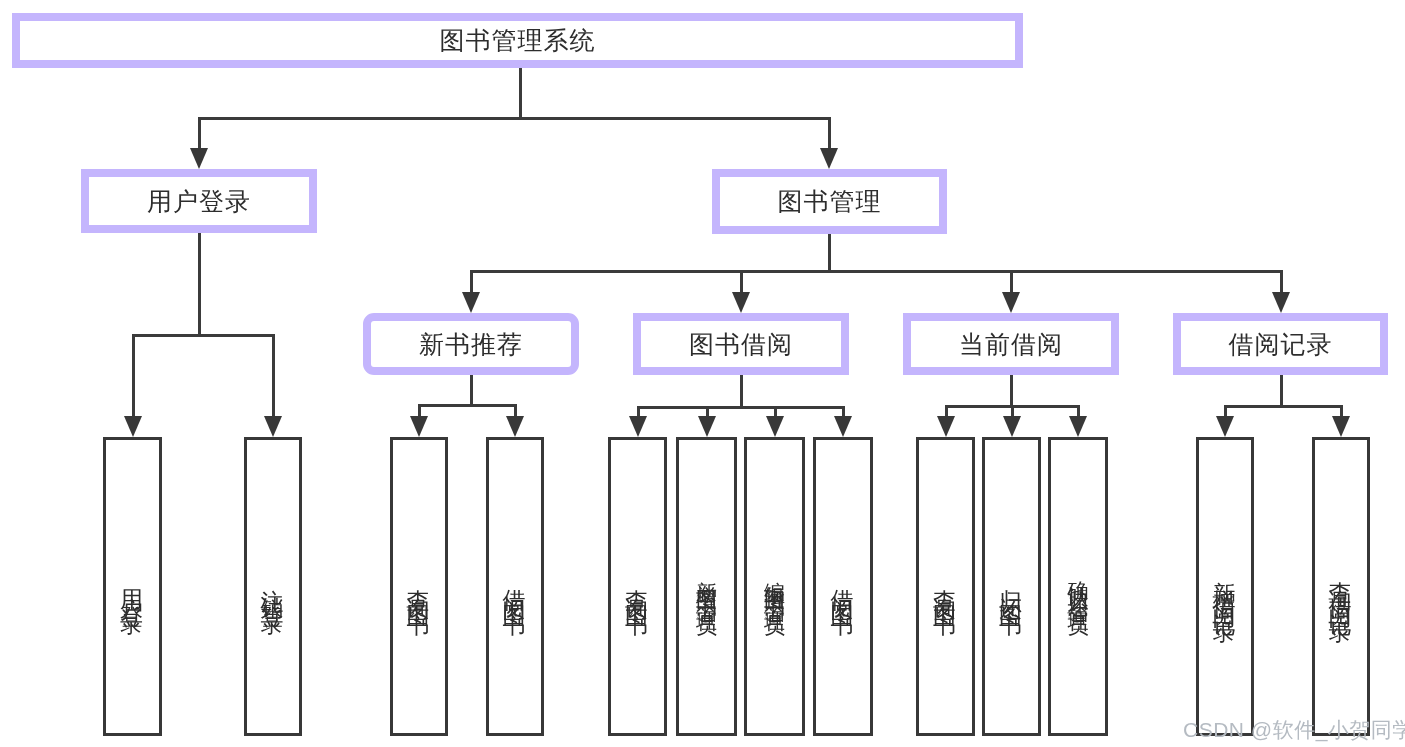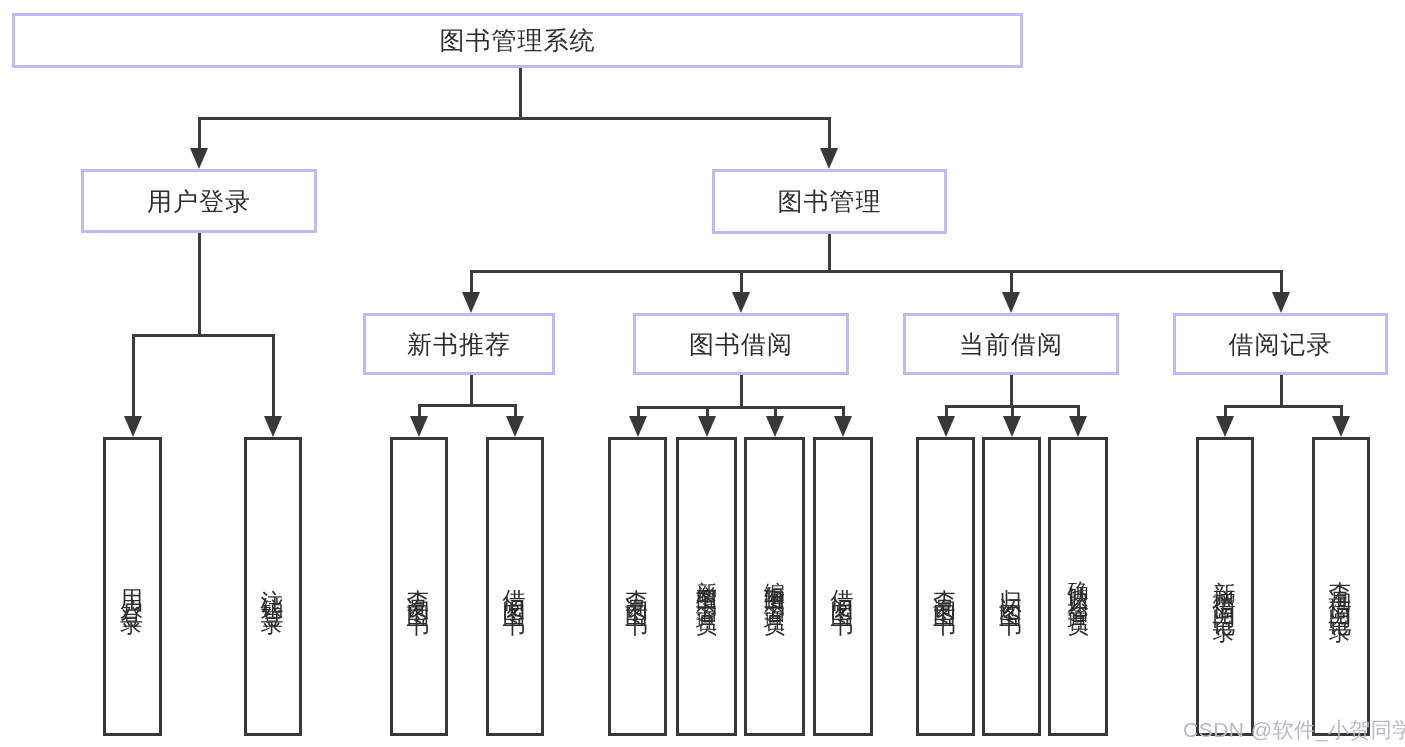--- a/index.html
+++ b/index.html
@@ -1,21 +1,21 @@
 <!DOCTYPE html>
 <html><head>
 <meta charset="utf-8">
 <style>
   html,body{margin:0;padding:0;background:#ffffff;}
   #canvas{
     position:relative;width:1405px;height:747px;background:#ffffff;overflow:hidden;
     font-family:"Liberation Sans","DejaVu Sans",sans-serif;color:#2d2d2d;
   }
   .box{
-    position:absolute;box-sizing:border-box;border:3px solid #c4b5fd;background:#ffffff;
+    position:absolute;box-sizing:border-box;border:8px solid #c4b5fd;background:#ffffff;
     display:flex;align-items:center;justify-content:center;
     font-size:25px;letter-spacing:1px;color:#2d2d2d;white-space:nowrap;
   }
   .vbox{
     position:absolute;box-sizing:border-box;border:3px solid #383838;background:#ffffff;
     display:flex;align-items:center;justify-content:center;
     writing-mode:vertical-rl;text-orientation:mixed;
     font-size:23px;letter-spacing:8px;color:#2d2d2d;
   }
   .vbox.long{font-size:21px;letter-spacing:5px;}
@@ -65,21 +65,21 @@
   <div class="hline" style="left:470px;top:270px;width:811px;"></div>
   <div class="vline" style="left:470px;top:270px;height:25px;"></div>
   <div class="arrow" style="left:462px;top:292px;"></div>
   <div class="vline" style="left:740px;top:270px;height:25px;"></div>
   <div class="arrow" style="left:732px;top:292px;"></div>
   <div class="vline" style="left:1010px;top:270px;height:25px;"></div>
   <div class="arrow" style="left:1002px;top:292px;"></div>
   <div class="vline" style="left:1280px;top:270px;height:25px;"></div>
   <div class="arrow" style="left:1272px;top:292px;"></div>
 
-  <div class="box" style="left:363px;top:313px;width:192px;height:62px;">
+  <div class="box" style="left:363px;top:313px;width:216px;height:62px;border-radius:11px;">
     <span>新书推荐</span>
   </div>
   <div class="box" style="left:903px;top:313px;width:216px;height:62px;">
     <span>当前借阅</span>
   </div>
   <div class="box" style="left:633px;top:313px;width:216px;height:62px;">
     <span>图书借阅</span>
   </div>
   <div class="box" style="left:1173px;top:313px;width:215px;height:62px;">
     <span>借阅记录</span>

